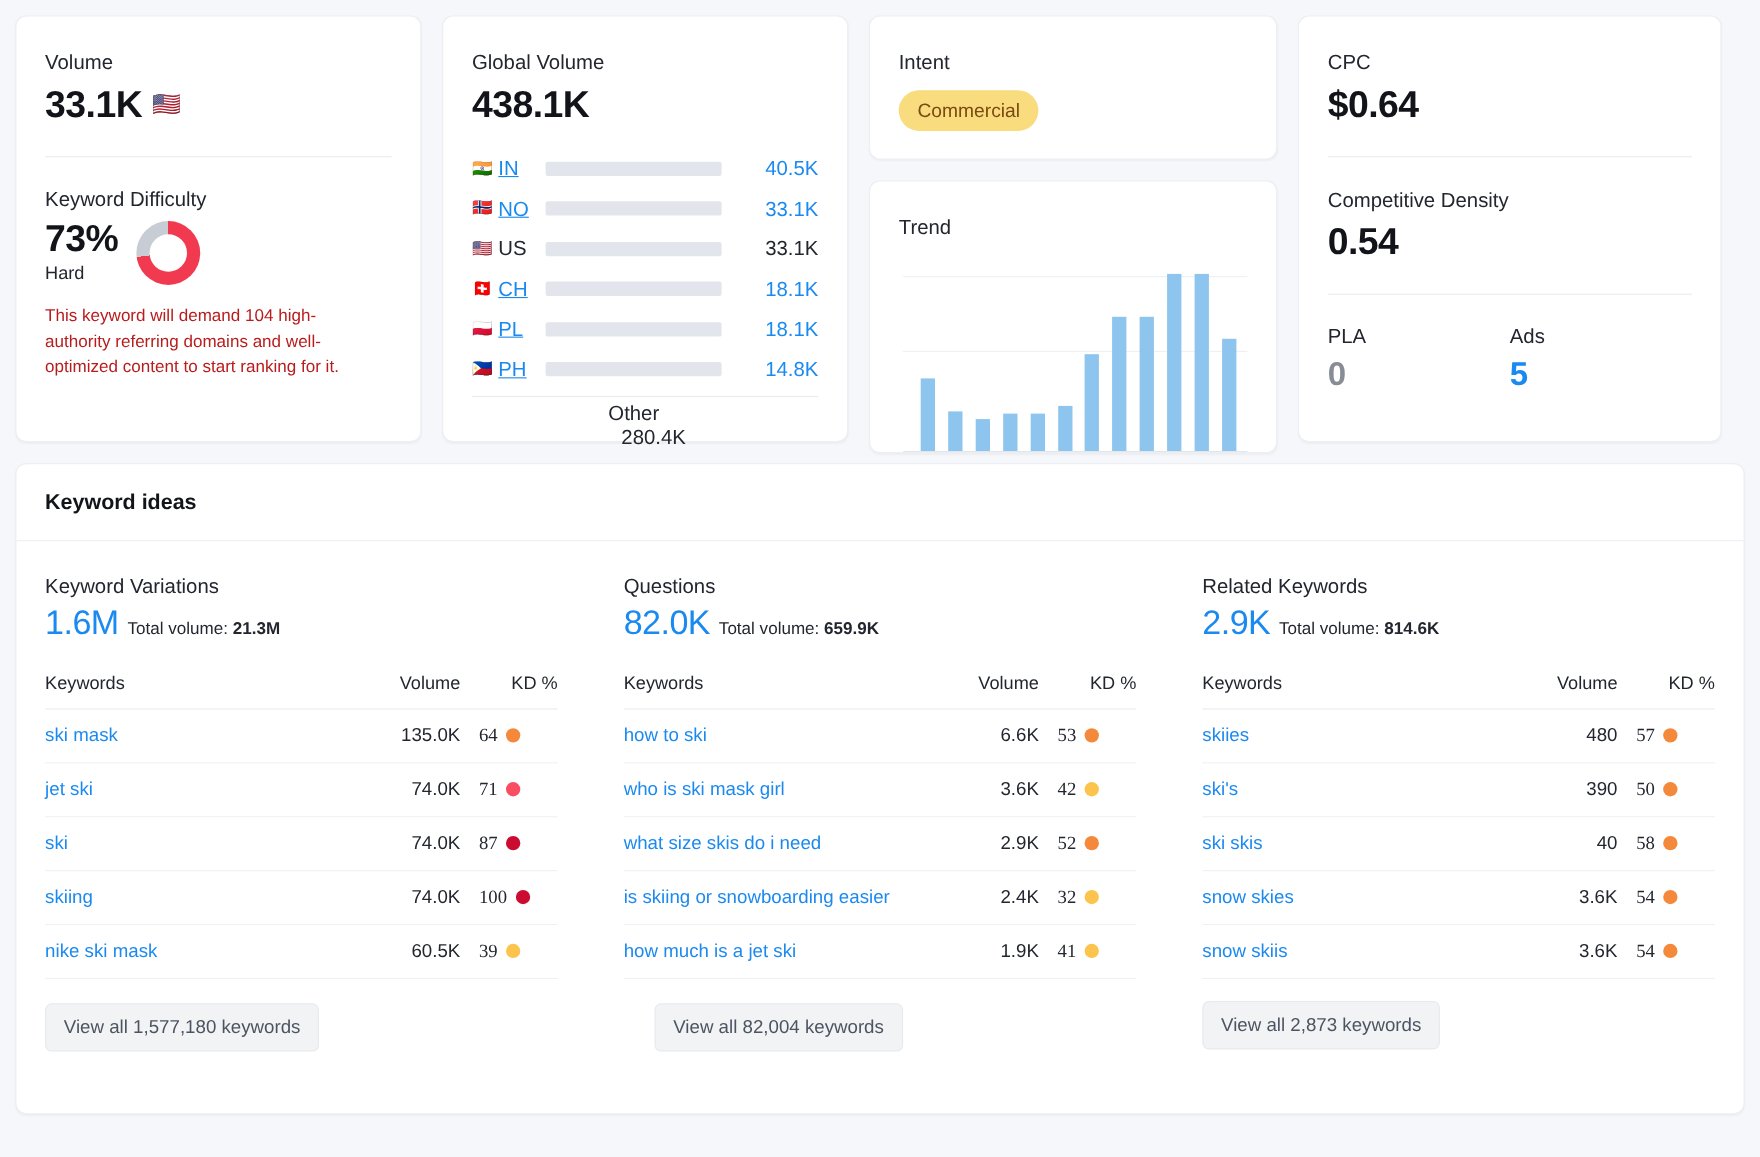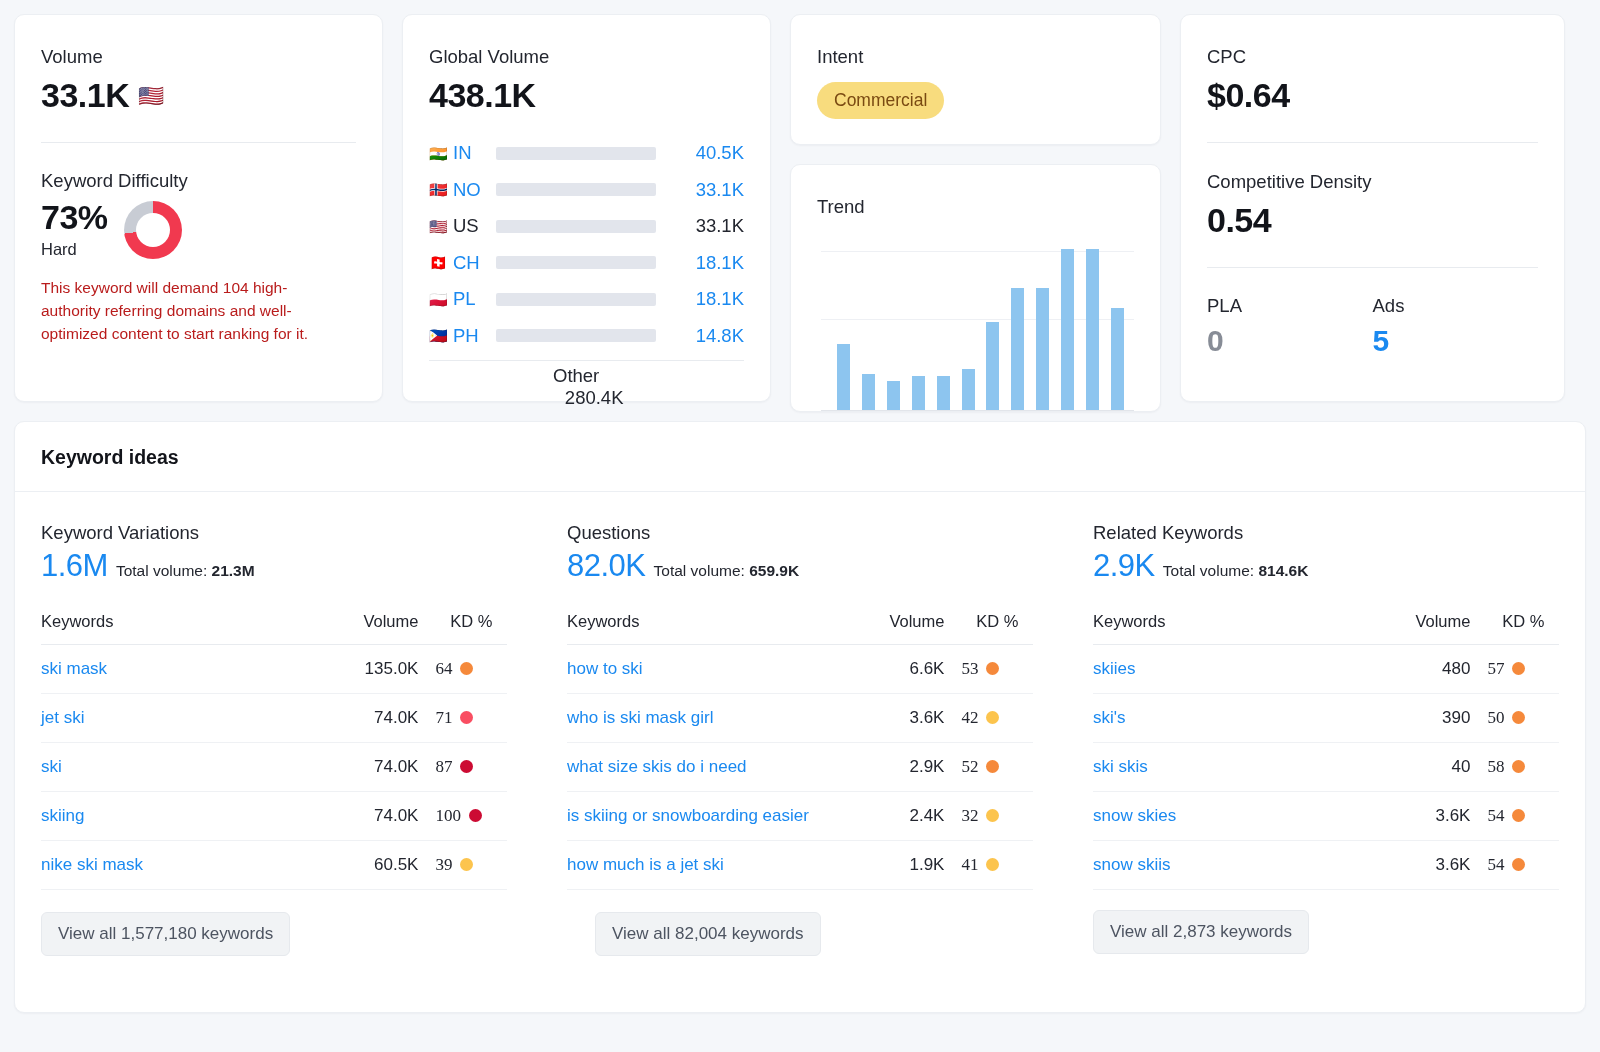--- a/index.html
+++ b/index.html
@@ -45,21 +45,21 @@
   }
   .kd-desc {
     margin-top: 18px; font-size: 15.5px; line-height: 1.47; color: #b91c1c; max-width: 300px;
   }
 
   
   .gv-list { margin-top: 20px; }
   .gv-row { display: flex; align-items: center; height: 36.5px; }
   .gv-flag { width: 24px; font-size: 15px; line-height: 1; }
   .gv-code { width: 43px; font-size: 18.5px; }
-  .gv-code.link { color: #1a89f0; }
+  .gv-code.link { color: #1a89f0; text-decoration: underline; }
   .gv-code.plain { color: #23262f; }
   .gv-track {
     flex: 1; height: 13px; background: #e2e5ec; border-radius: 2px; overflow: hidden;
     margin-right: 14px;
   }
   .gv-fill { height: 100%; background: #22a3f7; border-radius: 2px 0 0 2px; }
   .gv-fill.dark { background: #0d6ec4; }
   .gv-val { width: 74px; text-align: right; font-size: 18.5px; }
   .gv-val.link { color: #1a89f0; }
   .gv-val.plain { color: #23262f; }
@@ -111,21 +111,21 @@
   .ic-big { font-size: 31px; font-weight: 400; color: #1a89f0; letter-spacing: -.5px; }
   .ic-total { font-size: 15.5px; color: #23262f; margin-left: 8px; }
   .ic-total b { font-weight: 700; }
 
   table.kt { width: 100%; border-collapse: collapse; margin-top: 28px; table-layout: fixed; }
   table.kt th {
     font-size: 16.5px; font-weight: 400; color: #23262f; text-align: left;
     padding: 0 0 13px 0; border-bottom: 1px solid #e8ebef;
   }
   table.kt th.r, table.kt td.r { text-align: right; }
-  table.kt th.kd { text-align: center; padding-left: 17px; }
+  table.kt th.kd { text-align: right; padding-left: 17px; }
   table.kt td {
     font-size: 17px; padding: 14px 0; border-bottom: 1px solid #eff1f4; vertical-align: middle;
   }
   table.kt td.kw a { color: #1a89f0; text-decoration: none; }
   table.kt td.vol { color: #23262f; }
   table.kt td.kdc { padding-left: 17px; white-space: nowrap; color: #23262f; font-family: Liberation Serif, serif; }
   .dot {
     display: inline-block; width: 13px; height: 13px; border-radius: 50%;
     margin-left: 8px; vertical-align: -1px;
   }

